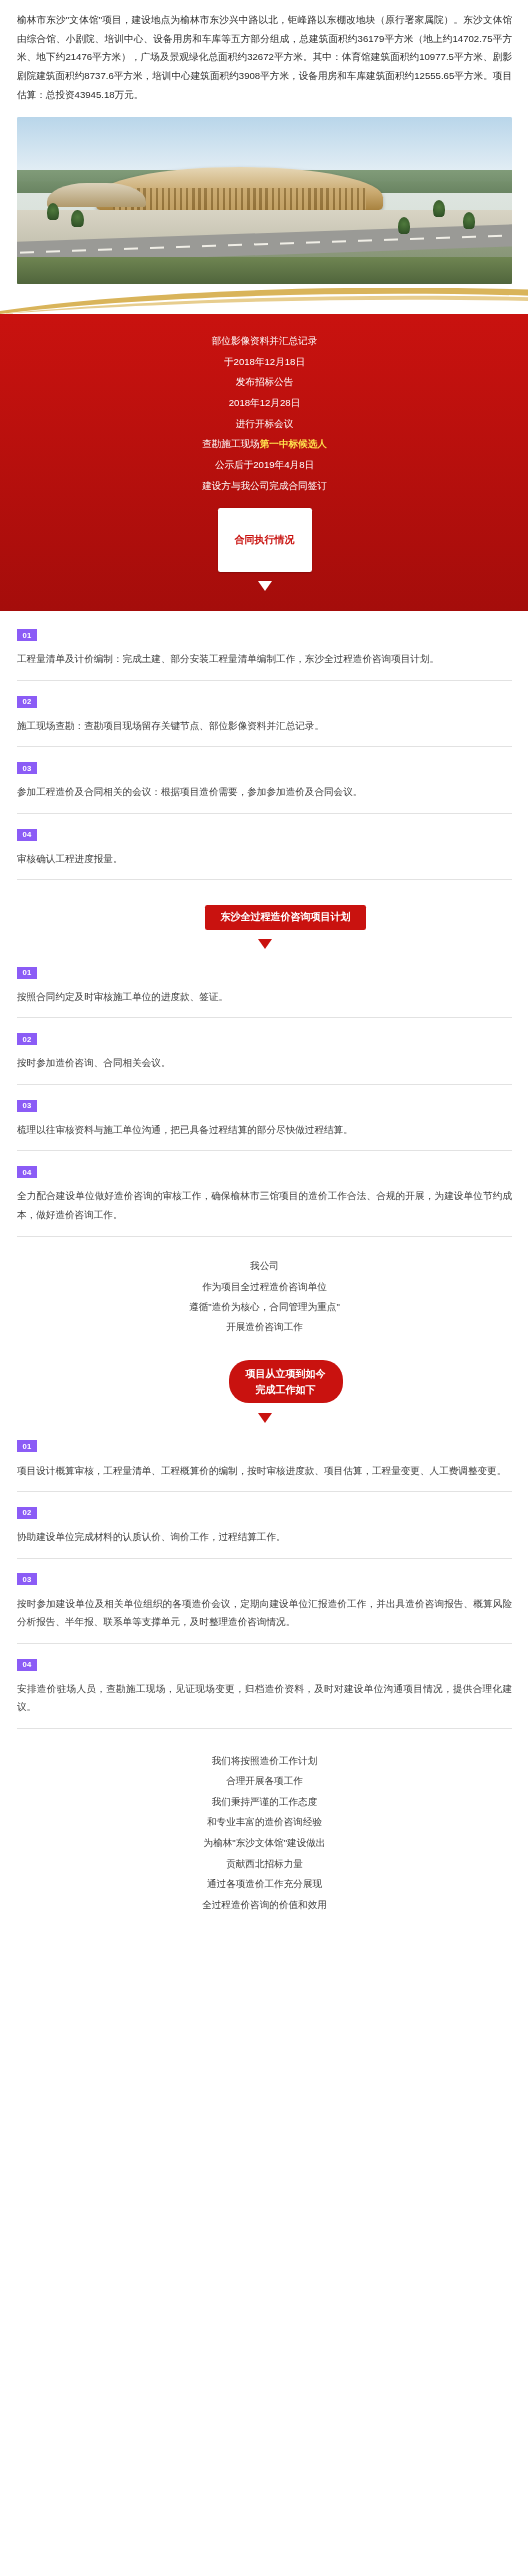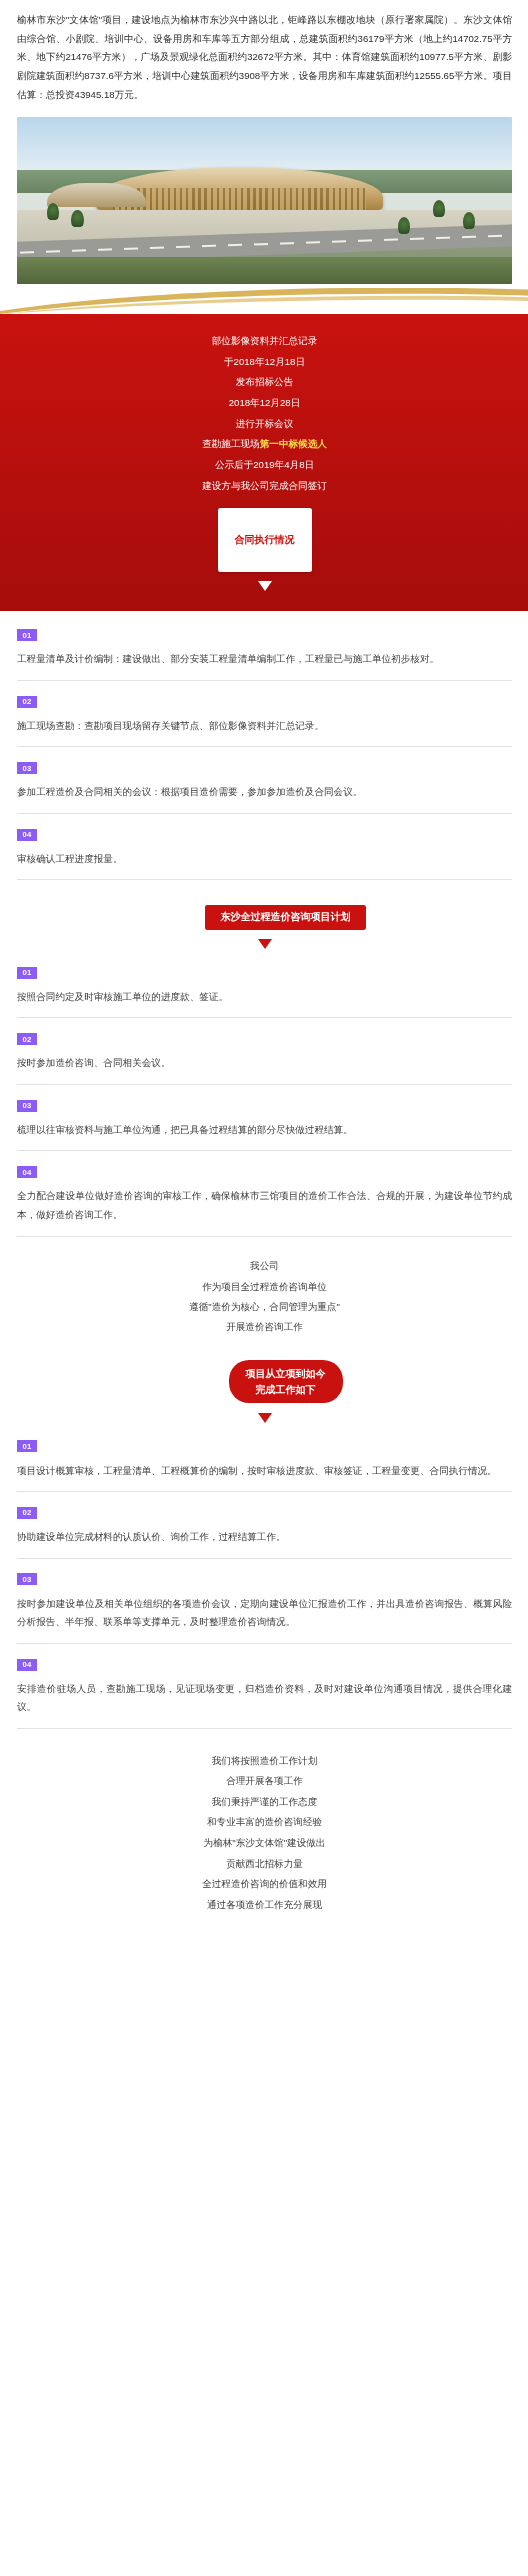--- a/index.html
+++ b/index.html
@@ -260,21 +260,21 @@
 
     <div>
       <div class="section-pill">合同执行情况</div>
     </div>
     <div class="arrow-down white"></div>
   </div>
 
   <div class="list">
     <div class="item">
       <span class="num">01</span>
-      <div class="item-text">工程量清单及计价编制：建设做出、部分安装工程量清单编制工作，工程量已与施工单位初步核对。</div>
+      <div class="item-text">工程量清单及计价编制：完成土建、部分安装工程量清单编制工作，东沙全过程造价咨询项目计划。</div>
     </div>
     <div class="item">
       <span class="num">02</span>
       <div class="item-text">施工现场查勘：查勘项目现场留存关键节点、部位影像资料并汇总记录。</div>
     </div>
     <div class="item">
       <span class="num">03</span>
       <div class="item-text">参加工程造价及合同相关的会议：根据项目造价需要，参加参加造价及合同会议。</div>
     </div>
     <div class="item">
@@ -318,21 +318,21 @@
     <div class="banner two-line">
       <div>项目从立项到如今</div>
       <div>完成工作如下</div>
     </div>
     <div class="arrow-down"></div>
   </div>
 
   <div class="list">
     <div class="item">
       <span class="num">01</span>
-      <div class="item-text">项目设计概算审核，工程量清单、工程概算价的编制，按时审核进度款、审核签证，工程量变更、合同执行情况。</div>
+      <div class="item-text">项目设计概算审核，工程量清单、工程概算价的编制，按时审核进度款、项目估算，工程量变更、人工费调整变更。</div>
     </div>
     <div class="item">
       <span class="num">02</span>
       <div class="item-text">协助建设单位完成材料的认质认价、询价工作，过程结算工作。</div>
     </div>
     <div class="item">
       <span class="num">03</span>
       <div class="item-text">按时参加建设单位及相关单位组织的各项造价会议，定期向建设单位汇报造价工作，并出具造价咨询报告、概算风险分析报告、半年报、联系单等支撑单元，及时整理造价咨询情况。</div>
     </div>
     <div class="item">
@@ -341,18 +341,18 @@
     </div>
   </div>
 
   <div class="closing">
     <div>我们将按照造价工作计划</div>
     <div>合理开展各项工作</div>
     <div>我们秉持严谨的工作态度</div>
     <div>和专业丰富的造价咨询经验</div>
     <div>为榆林"东沙文体馆"建设做出</div>
     <div>贡献西北招标力量</div>
+    <div>通过各项造价工作充分展现</div>
     <div>全过程造价咨询的价值和效用</div>
-    <div>通过各项造价工作充分展现</div>
   </div>
 
 </div>
 
 
 </body></html>

